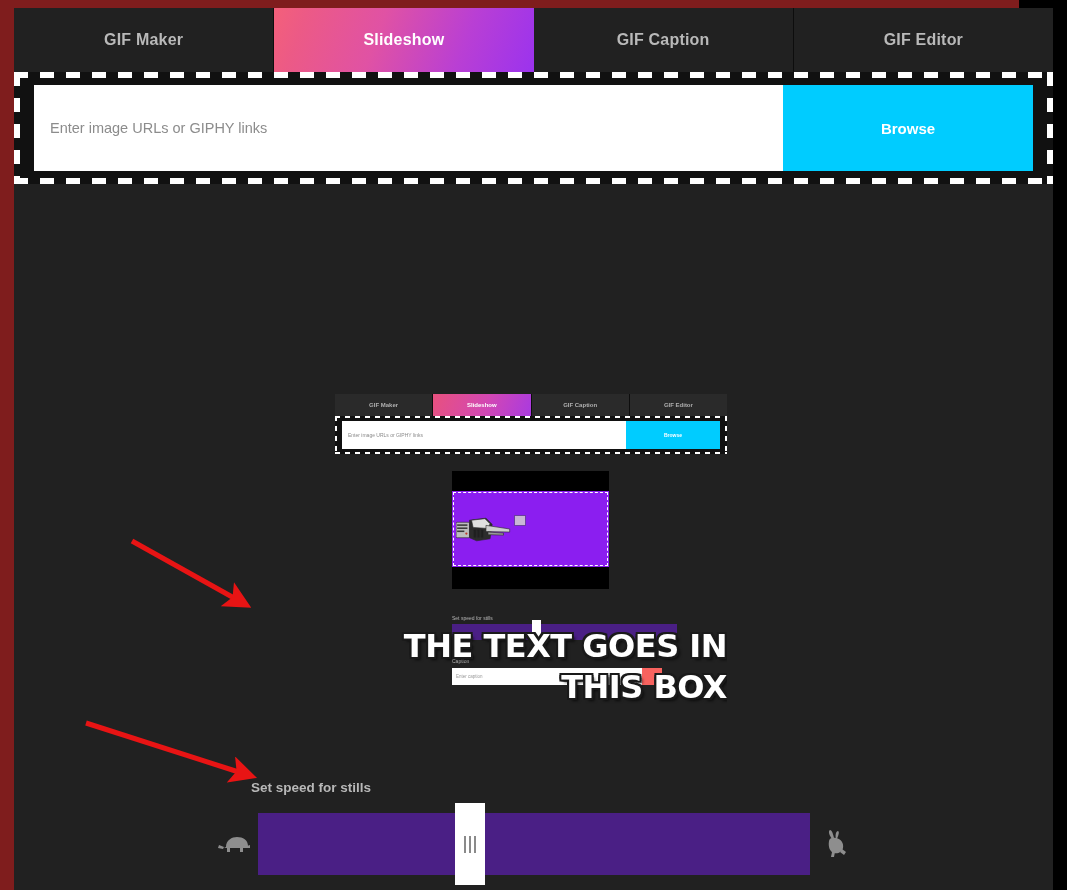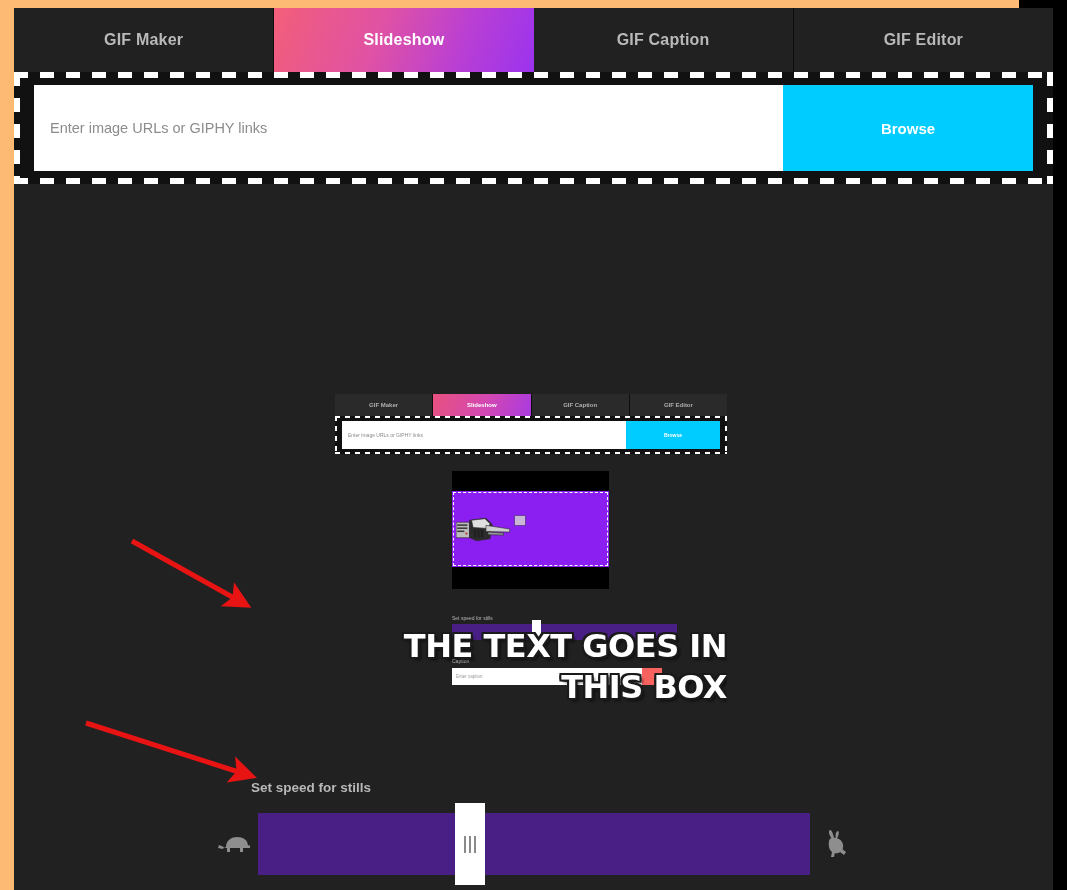--- a/index.html
+++ b/index.html
@@ -5,21 +5,21 @@
   * { box-sizing: border-box; margin: 0; padding: 0; }
   html, body {
     width: 1067px; height: 890px;
     background: #000;
     font-family: "Liberation Sans", sans-serif;
     overflow: hidden;
   }
   #root {
     position: relative;
     width: 1019px; height: 890px;
-    background: #fdba74;
+    background: #7f1d1d;
   }
 
   
   .panel {
     position: absolute;
     left: 14px; top: 8px;
     width: 1039px; height: 882px;
     background: #212121;
     overflow: hidden;
   }

